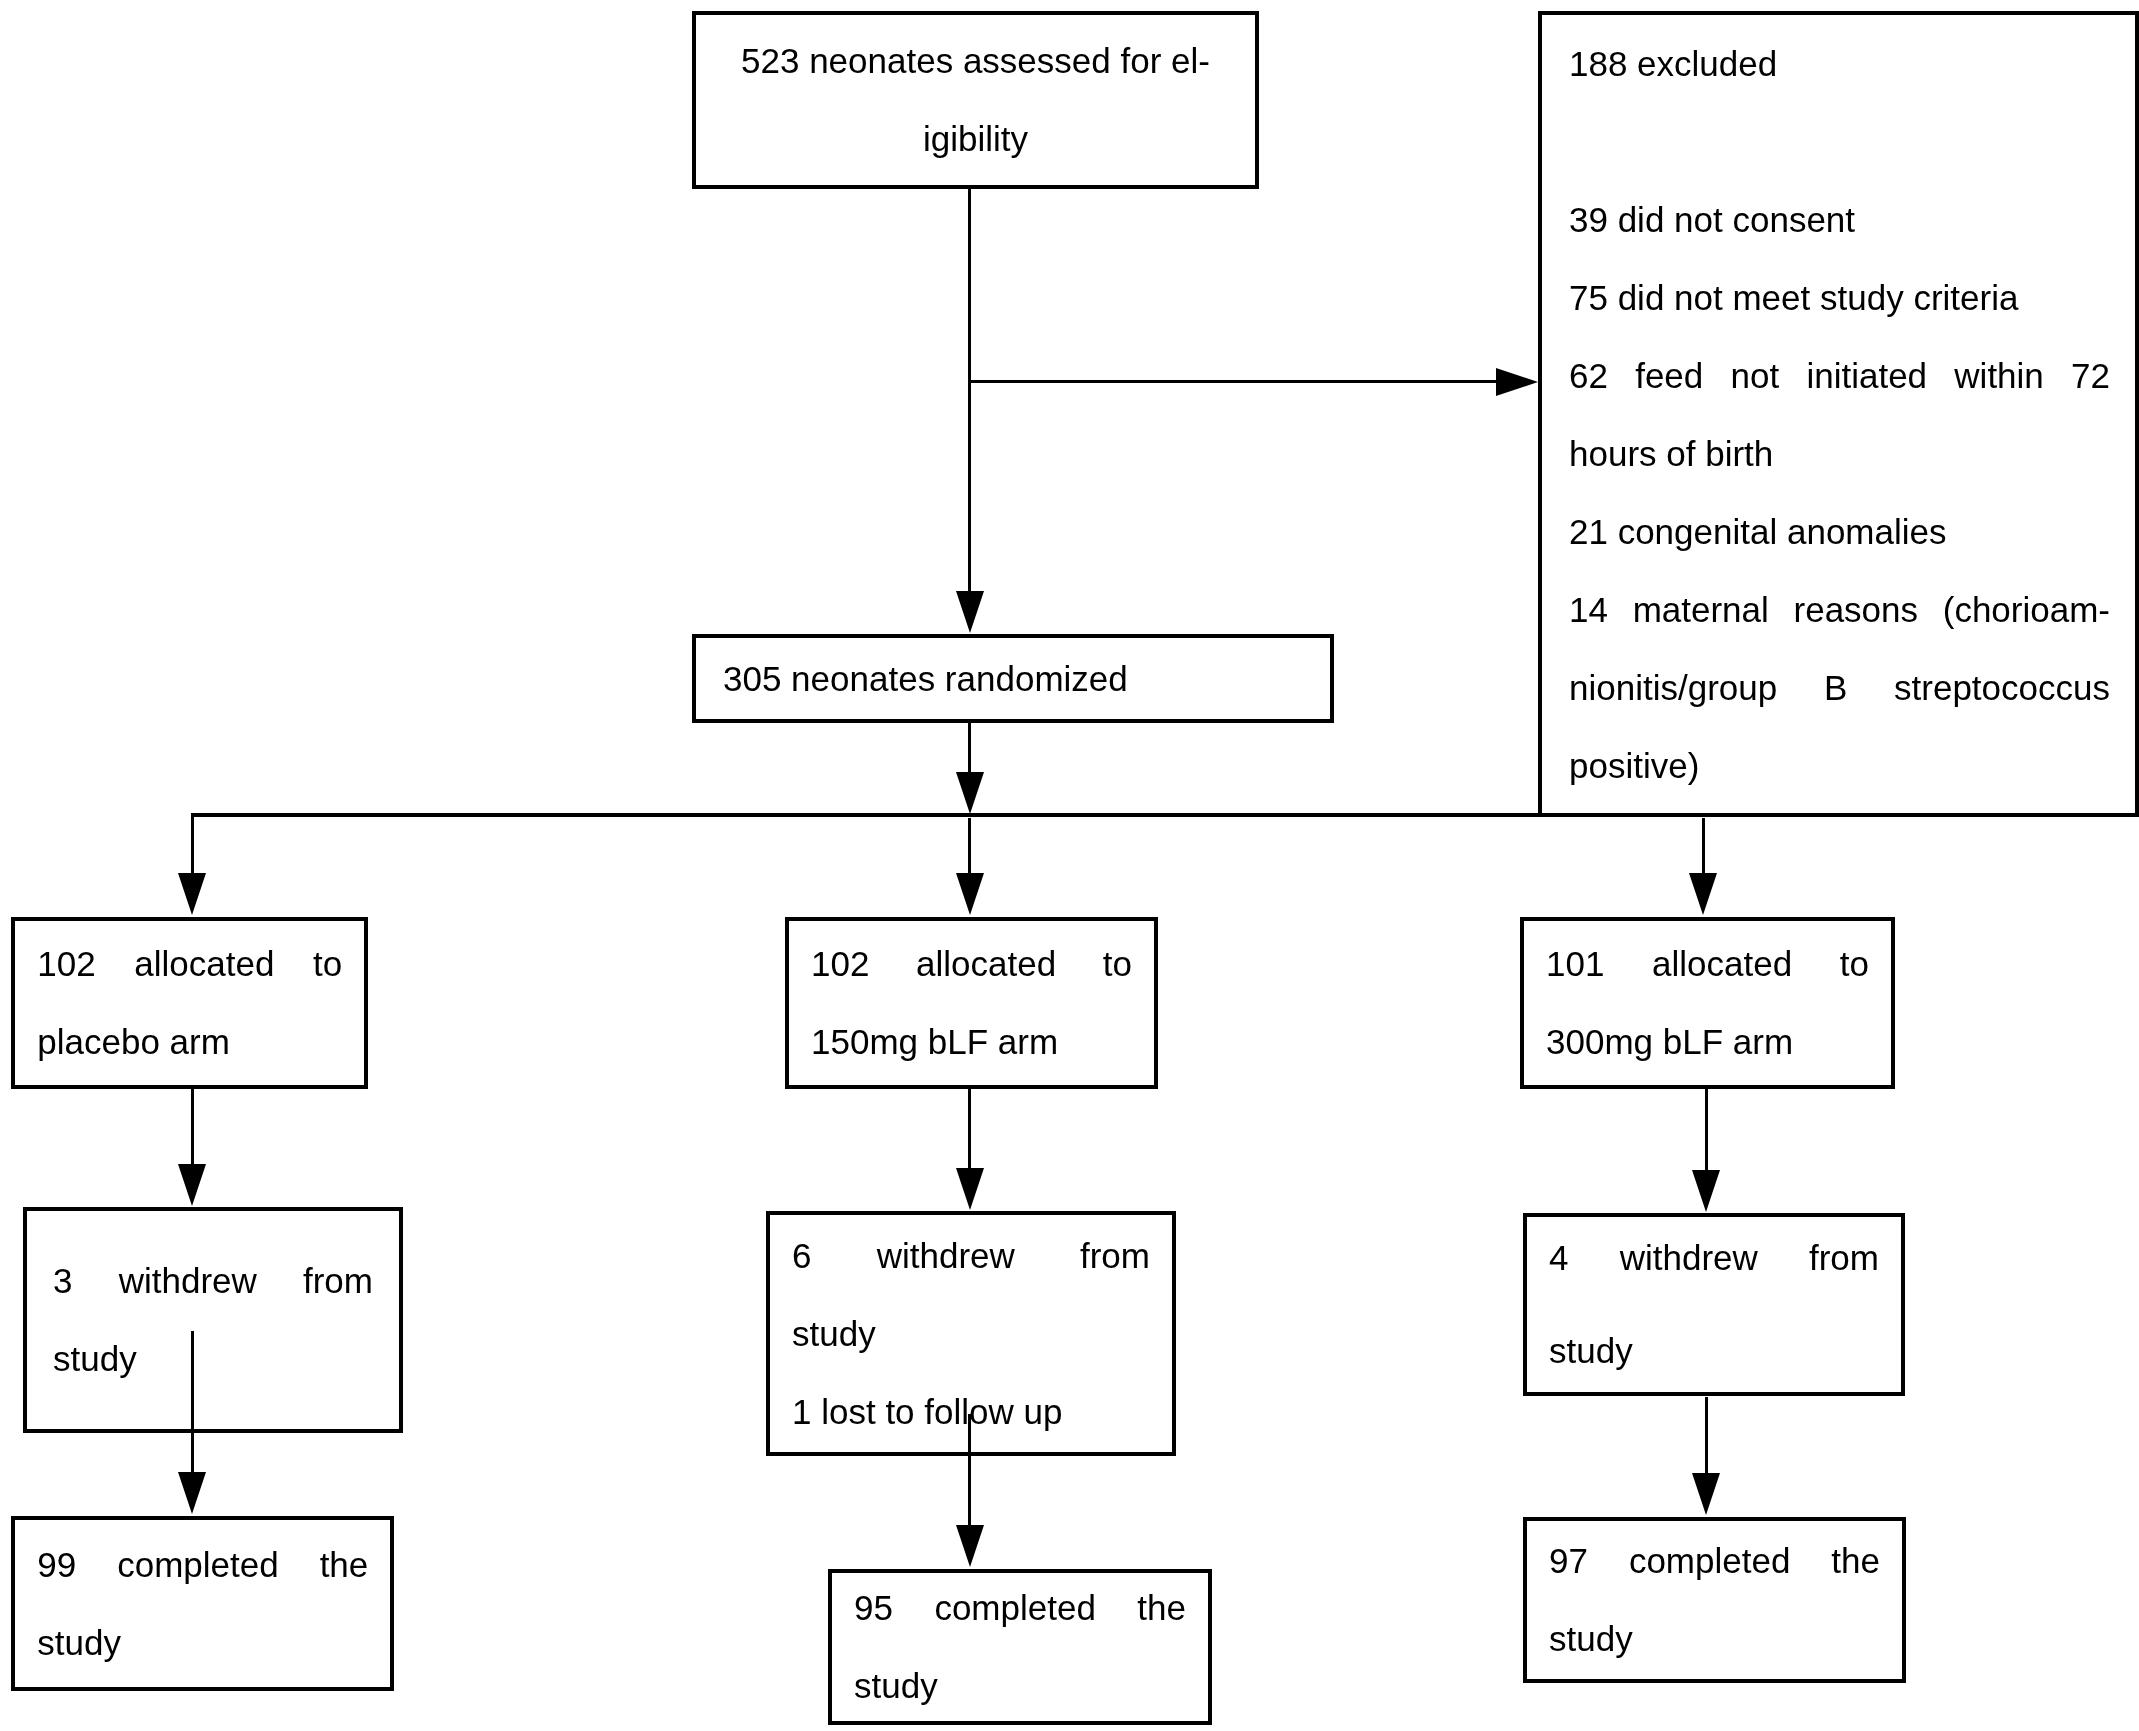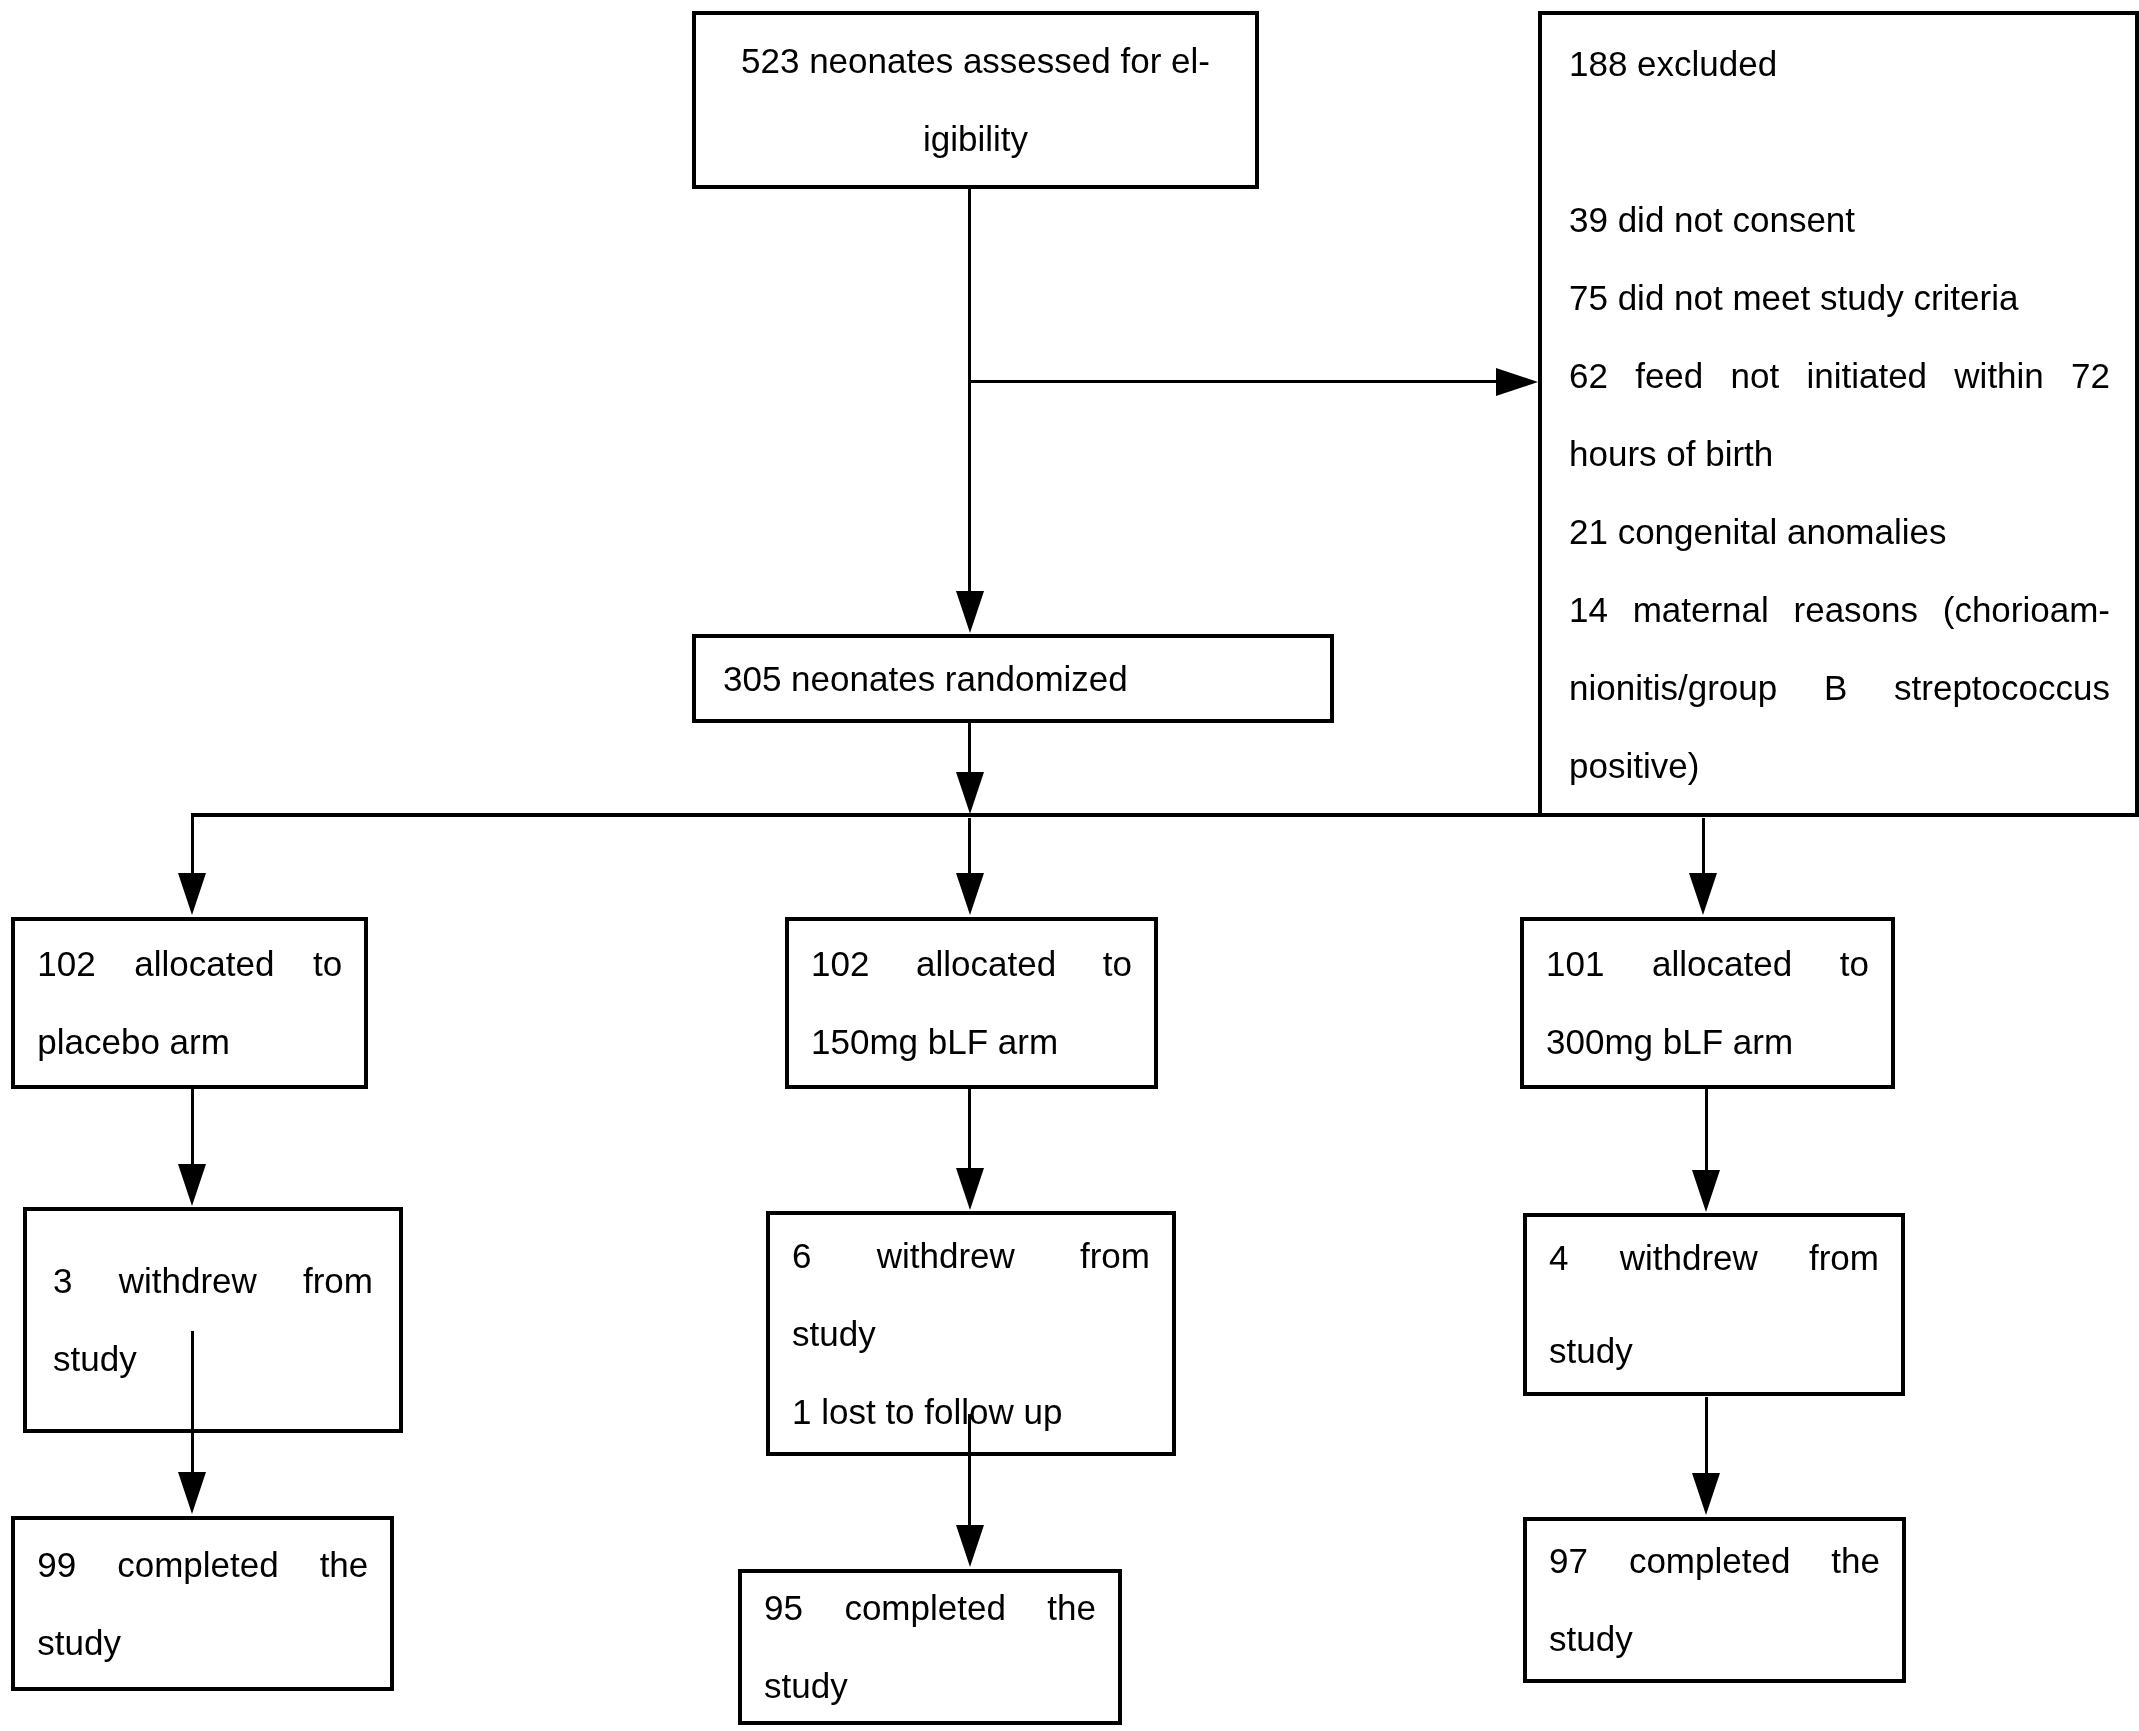--- a/index.html
+++ b/index.html
@@ -121,21 +121,21 @@
     <div class="tline spread">102 allocated to</div>
     <div class="tline leftal">150mg bLF arm</div>
   </div>
 
   <div class="box" style="left:766px; top:1211px; width:410px; height:245px; padding:0 22px;">
     <div class="tline spread">6 withdrew from</div>
     <div class="tline leftal">study</div>
     <div class="tline leftal">1 lost to follow up</div>
   </div>
 
-  <div class="box" style="left:738px; top:1569px; width:384px; height:156px; padding:0 22px;">
+  <div class="box" style="left:828px; top:1569px; width:384px; height:156px; padding:0 22px;">
     <div class="tline spread">95 completed the</div>
     <div class="tline leftal">study</div>
   </div>
 
   <div class="box" style="left:1520px; top:917px; width:375px; height:172px; padding:0 22px;">
     <div class="tline spread">101 allocated to</div>
     <div class="tline leftal">300mg bLF arm</div>
   </div>
 
   <div class="box" style="left:1523px; top:1213px; width:382px; height:183px; padding:0 22px;gap:15px;">

